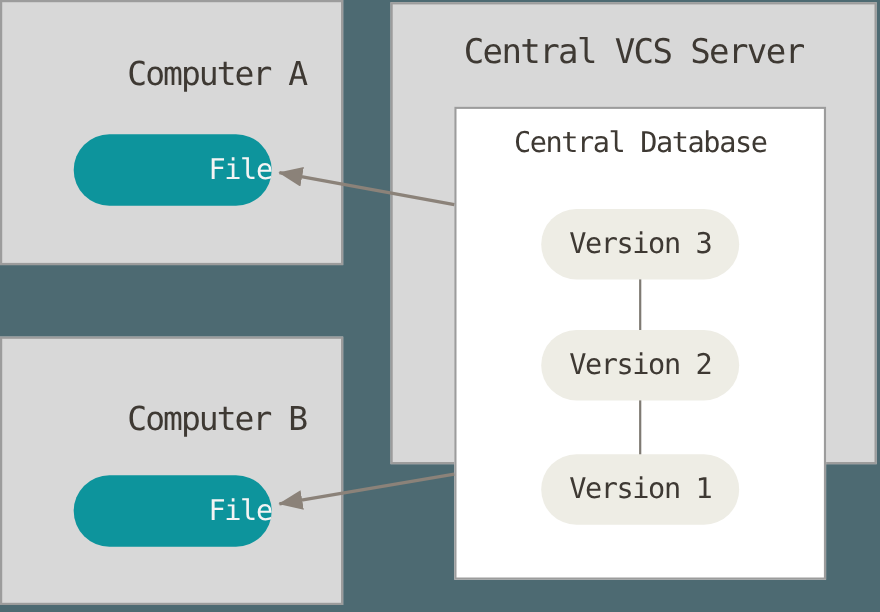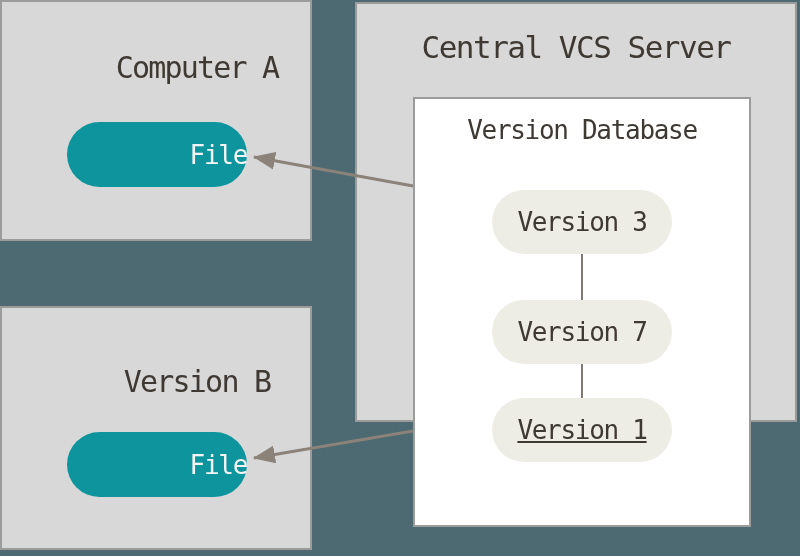--- a/index.html
+++ b/index.html
@@ -98,21 +98,21 @@
     width: 180px;
     height: 64px;
     border-radius: 32px;
     background: #eeede5;
     color: #3e3933;
     font-size: 26px;
     letter-spacing: -1.3px;
   }
   #version-3 { top: 91px; }
   #version-2 { top: 201px; }
-  #version-1 { top: 299px; text-decoration: underline; }
+  #version-1 { top: 314px; }
 
   .connector {
     position: absolute;
     left: 166px;
     width: 2px;
     background: #7f7a73;
   }
   #connector-3-2 { top: 155px; height: 46px; }
   #connector-2-1 { top: 265px; height: 50px; }
 
@@ -130,36 +130,36 @@
 <body>
 
 <div class="box" id="computer-a">
   <div class="box-label">Computer A</div>
   <div class="pill file-pill">
     <span>File</span>
   </div>
 </div>
 
 <div class="box" id="computer-b">
-  <div class="box-label">Version B</div>
+  <div class="box-label">Computer B</div>
   <div class="pill file-pill">
     <span>File</span>
   </div>
 </div>
 
 <div class="box" id="server">
   <div class="server-title">Central VCS Server</div>
   <div class="vdb">
-    <div class="vdb-title">Version Database</div>
+    <div class="vdb-title">Central Database</div>
     <div class="pill version-pill" id="version-3">
       <span>Version 3</span>
     </div>
     <div class="connector" id="connector-3-2"></div>
     <div class="pill version-pill" id="version-2">
-      <span>Version 7</span>
+      <span>Version 2</span>
     </div>
     <div class="connector" id="connector-2-1"></div>
     <div class="pill version-pill" id="version-1">
       <span>Version 1</span>
     </div>
   </div>
 </div>
 
 <svg class="arrows-layer" viewBox="0 0 800 556" xmlns="http://www.w3.org/2000/svg">
   <defs>

